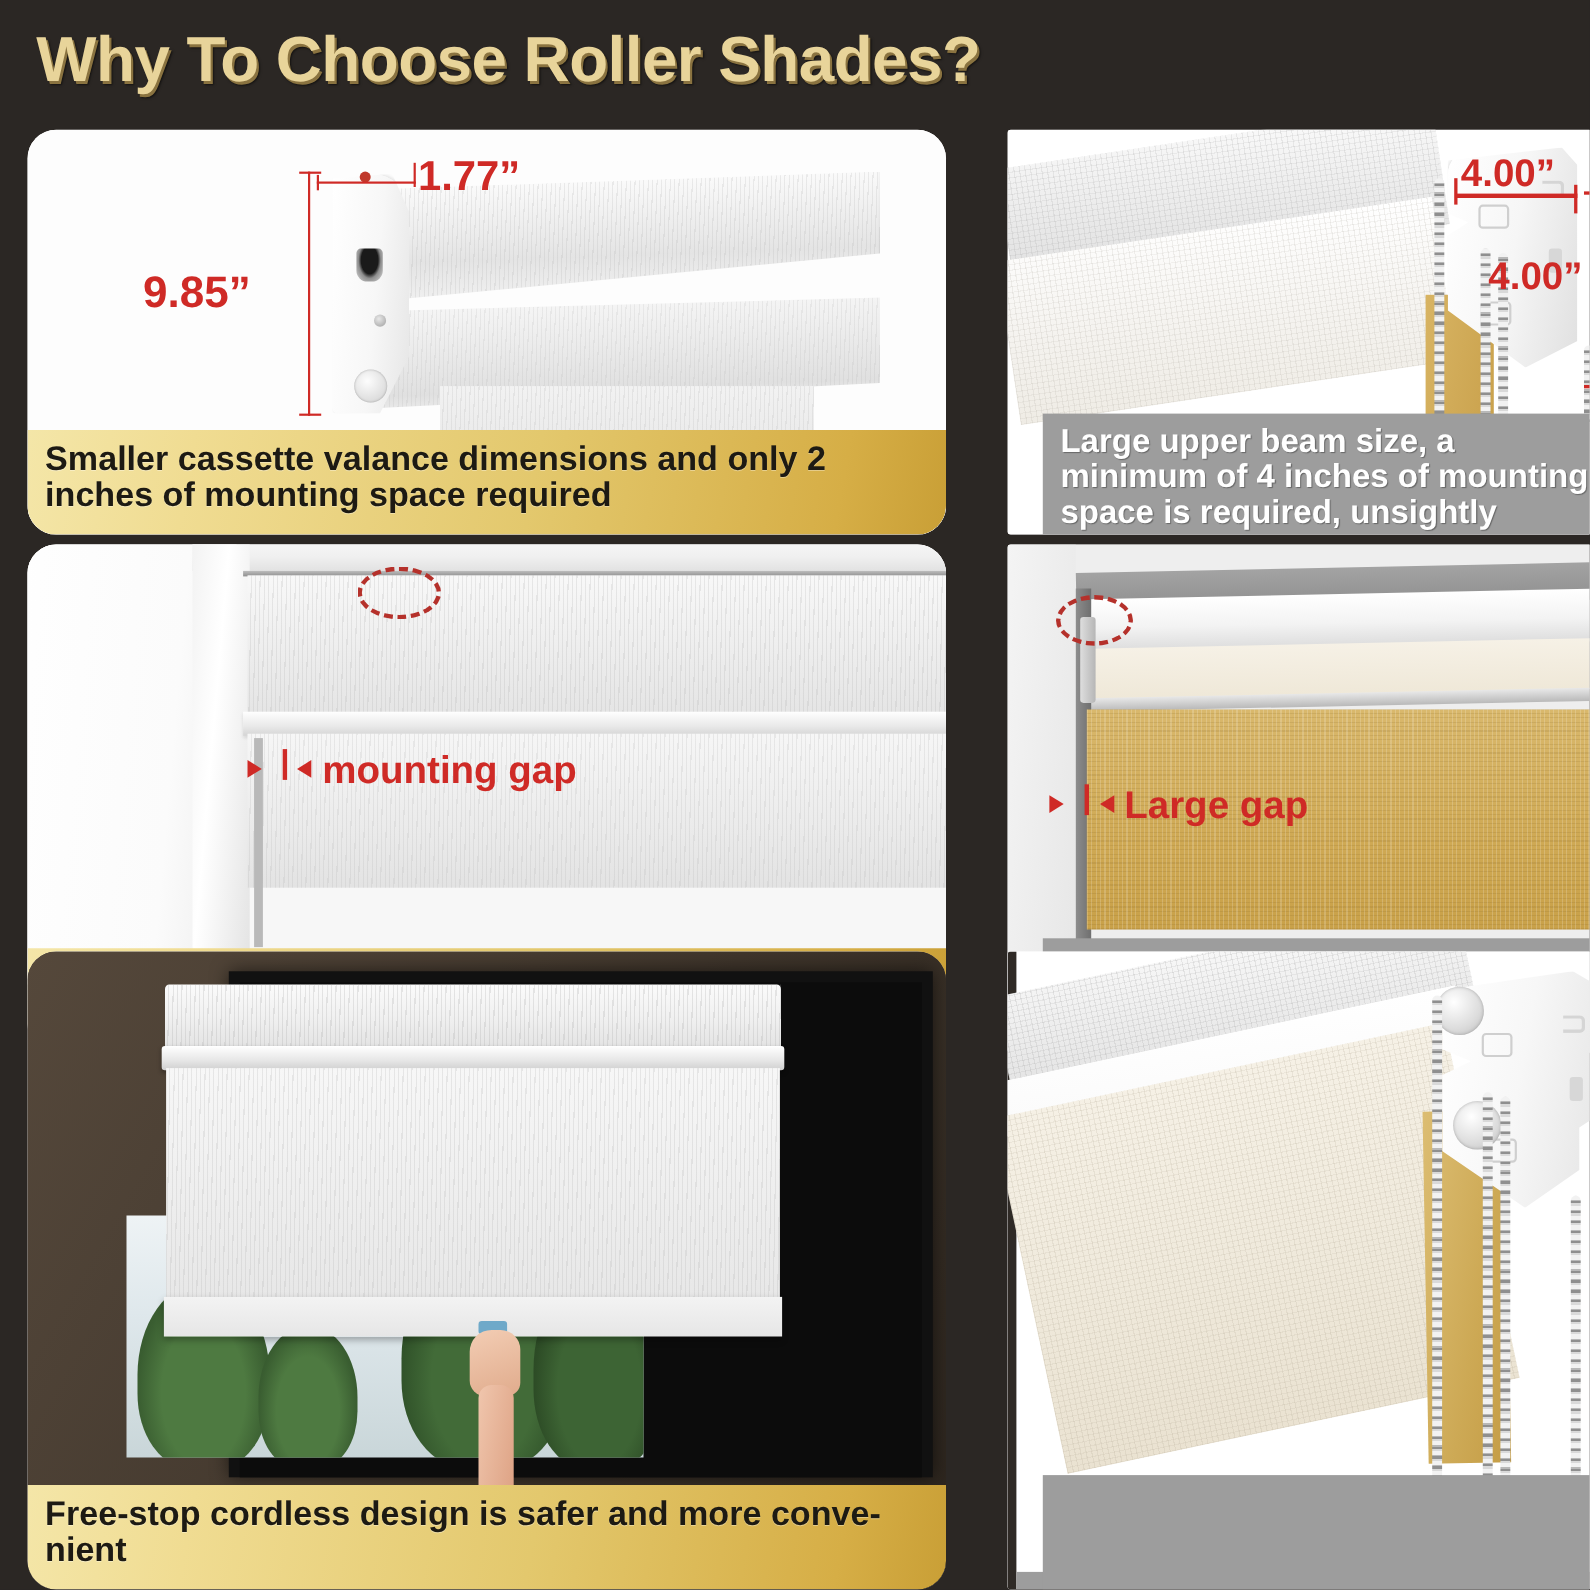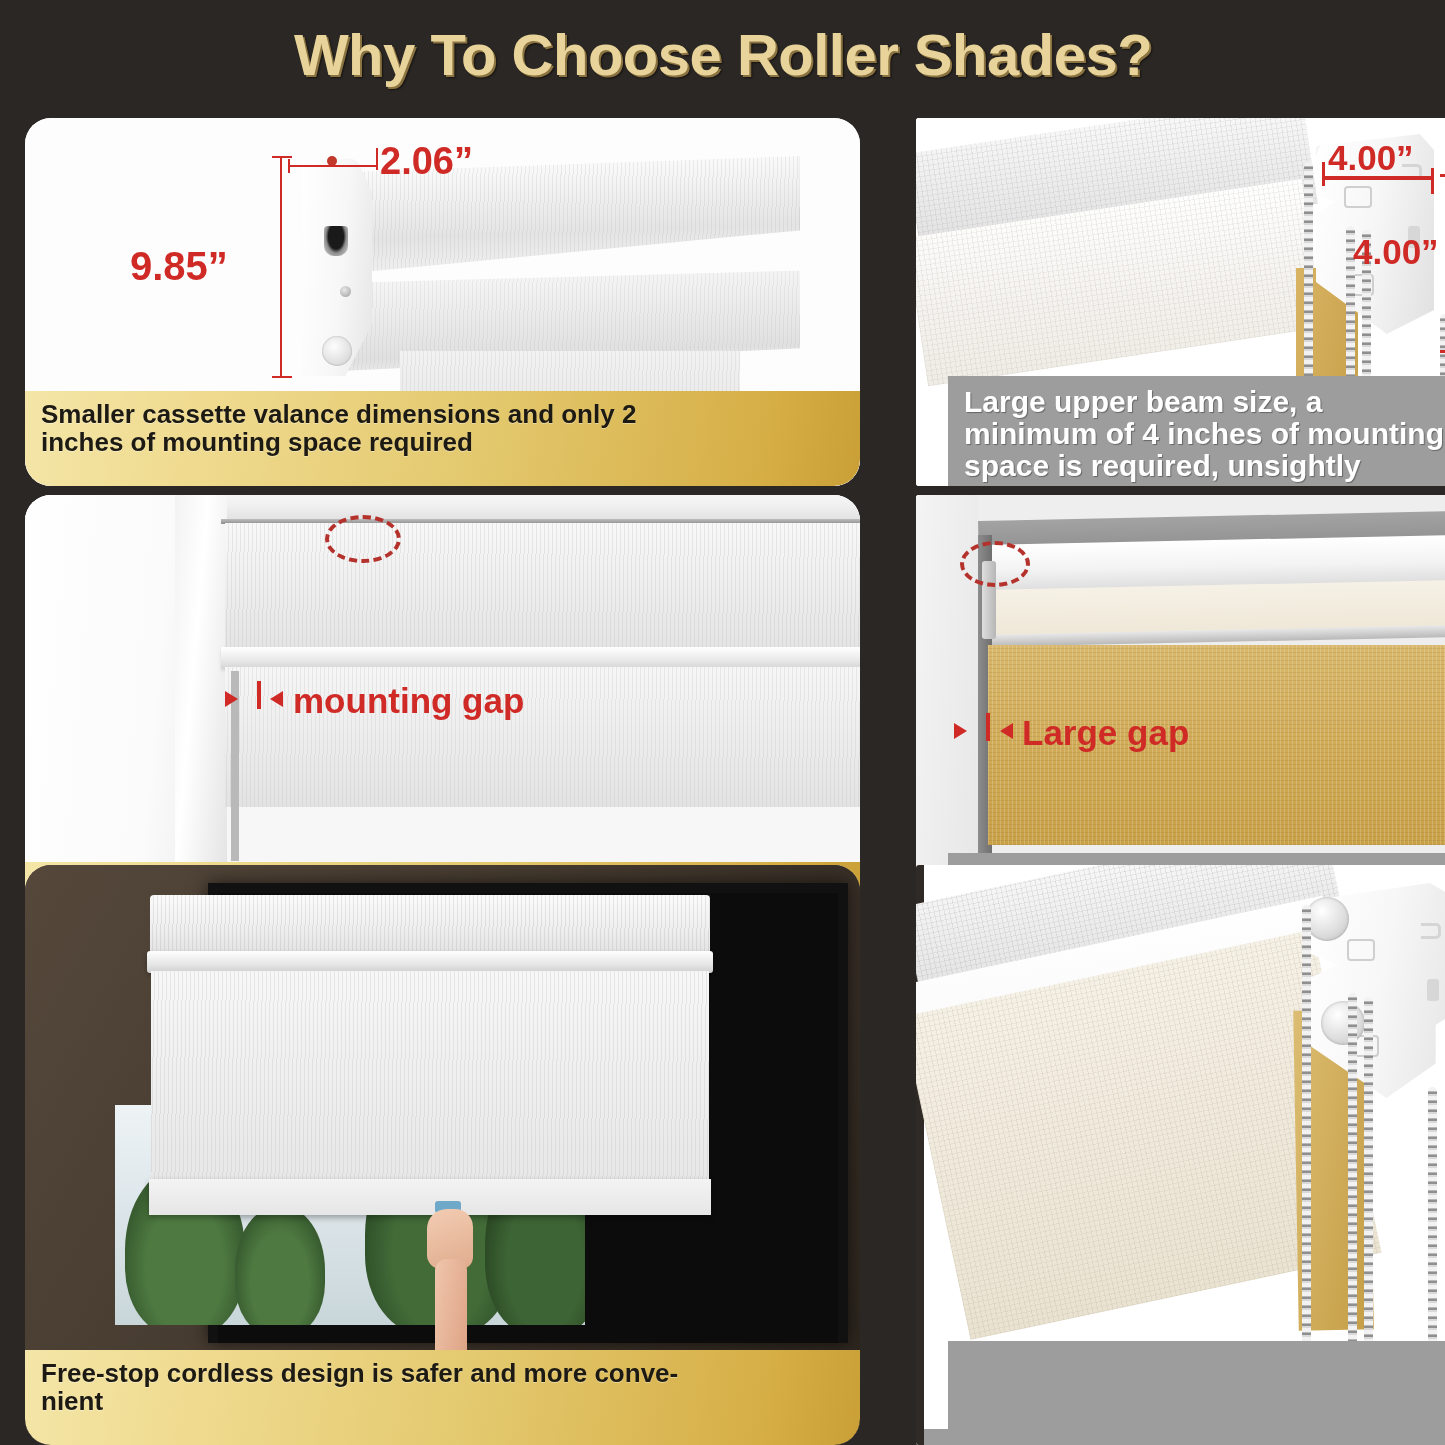--- a/index.html
+++ b/index.html
@@ -9,21 +9,21 @@
     font-family:"Liberation Sans", sans-serif;
     overflow:hidden; position:relative;
   }
 
   
   #page-title{
     position:absolute; left:33px; top:20px; width:1380px; height:70px;
     font-size:58px; font-weight:bold; letter-spacing:-0.5px;
     color:#e8d49a;
     text-shadow:2px 2px 0 #8a7340, 3px 3px 2px rgba(0,0,0,.55);
-    white-space:nowrap; line-height:70px;text-align:center;
+    white-space:nowrap; line-height:70px;
   }
 
   
   #grid{
     position:absolute; left:0; top:110px; width:1445px; height:1335px;
   }
   .panel{ position:absolute; overflow:hidden; background:#fff; }
   .panel.left{ left:25px; width:835px; border-radius:26px; }
   .panel.right{ left:916px; width:614px; border-radius:3px; }
   .row1{ top:8px;   height:368px; }
@@ -34,21 +34,21 @@
 
   
   .caption{
     position:absolute; left:0; right:0; bottom:0;
     padding:10px 14px 12px 16px;
     font-weight:bold; line-height:1.06;
   }
   .caption.gold{
     background:linear-gradient(100deg,#f4e6a8 0%,#f0dc92 18%,#e3c86d 55%,#d6ae46 88%,#c99f36 100%);
     color:#1d1a13;
-    font-size:26px;
+    font-size:31px;
     height:95px;
     border-bottom-left-radius:26px; border-bottom-right-radius:26px;
     text-shadow:0 1px 0 rgba(255,255,255,.35);
   }
   .caption.gray{
     background:#9d9d9d;
     color:#ffffff;
     font-size:30px;
     height:104px;
     text-shadow:1px 1px 1px rgba(0,0,0,.35);
@@ -436,21 +436,21 @@
       </div>
 
       <div class="dimline" style="left:255px; top:38px; width:2px; height:222px;"></div>
       <div class="dimline" style="left:247px; top:38px; width:20px; height:2px;"></div>
       <div class="dimline" style="left:247px; top:258px; width:20px; height:2px;"></div>
       <div class="dimtext" style="left:105px; top:128px; font-size:40px;">9.85”</div>
 
       <div class="dimline" style="left:263px; top:47px; width:90px; height:2px;"></div>
       <div class="dimline" style="left:263px; top:41px; width:2px; height:14px;"></div>
       <div class="dimline" style="left:351px; top:30px; width:2px; height:22px;"></div>
-      <div class="dimtext" style="left:355px; top:24px; font-size:38px;">2.06”</div>
+      <div class="dimtext" style="left:355px; top:24px; font-size:38px;">1.77”</div>
     </div>
 
     <div class="caption gold short">
       <span class="cap-line">Smaller cassette valance dimensions and only 2</span>
       <span class="cap-line">inches of mounting space required</span>
     </div>
   </div>
 
   <div class="panel right row1">
     <div class="photo">

